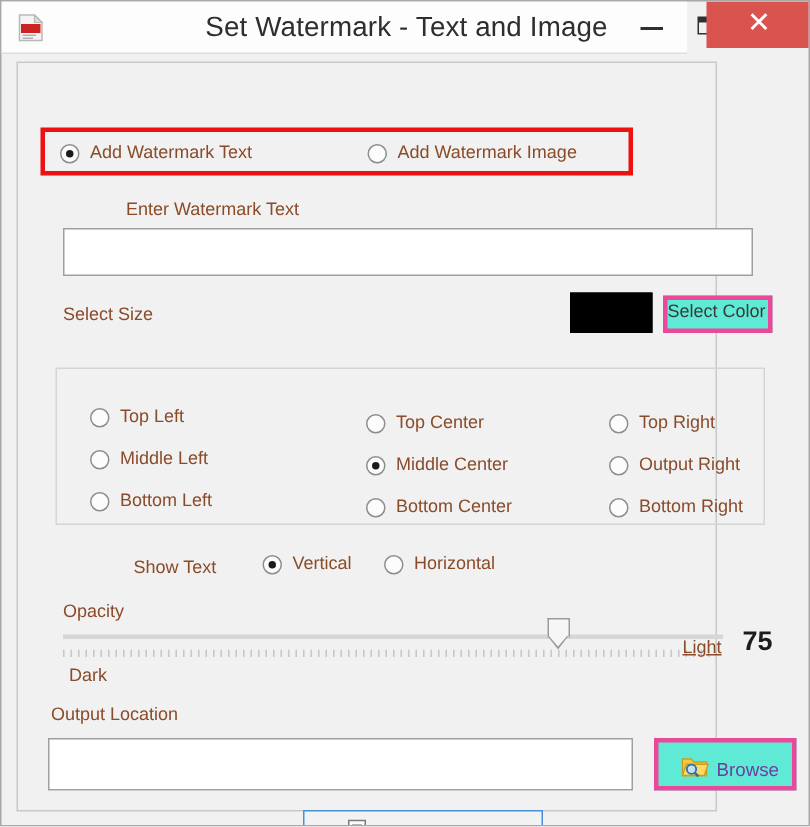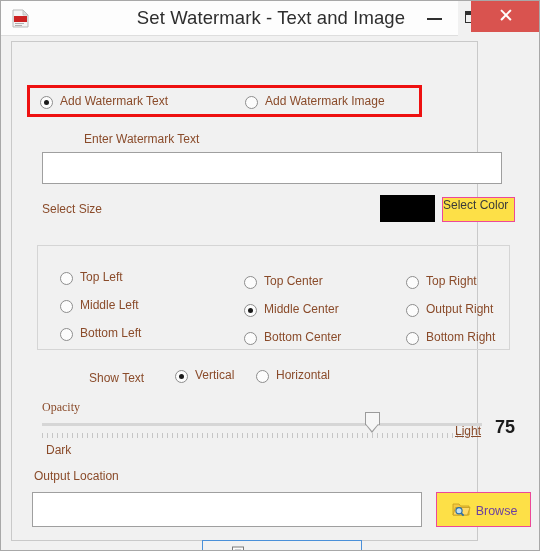--- a/index.html
+++ b/index.html
@@ -191,22 +191,22 @@
     position: absolute;
     left: 368px; top: 153px;
     width: 55px; height: 27px;
     background: #000000;
     border: 1px solid #000;
     box-sizing: border-box;
   }
   .btn {
     position: absolute;
     box-sizing: border-box;
-    background: #fde047;
-    border: 1px solid #ec4899;
+    background: #5eead4;
+    border: 3px solid #ec4899;
     font-size: 12px;
     color: #3a3a3a;
     font-family: "Liberation Sans", sans-serif;
     cursor: default;
     padding: 0;
   }
   .btn-selcolor {
     left: 430px; top: 155px;
     width: 73px; height: 25px;
   }
@@ -431,21 +431,21 @@
 
     <div class="radio-row" style="left:163px; top:328px;">
       <span class="radio on"></span>
       <span class="rlabel">Vertical</span>
     </div>
     <div class="radio-row" style="left:244px; top:328px;">
       <span class="radio"></span>
       <span class="rlabel">Horizontal</span>
     </div>
 
-    <div class="lbl" style="left:30px; top:358px;font-family:Liberation Serif, serif;">Opacity</div>
+    <div class="lbl" style="left:30px; top:358px;">Opacity</div>
 
     <div class="slider-track"></div>
     <div class="slider-ticks" id="slider-ticks">
         <i style="left: 0px;"></i>
         <i style="left: 5px;"></i>
         <i style="left: 10px;"></i>
         <i style="left: 15px;"></i>
         <i style="left: 20px;"></i>
         <i style="left: 25px;"></i>
         <i style="left: 30px;"></i>

